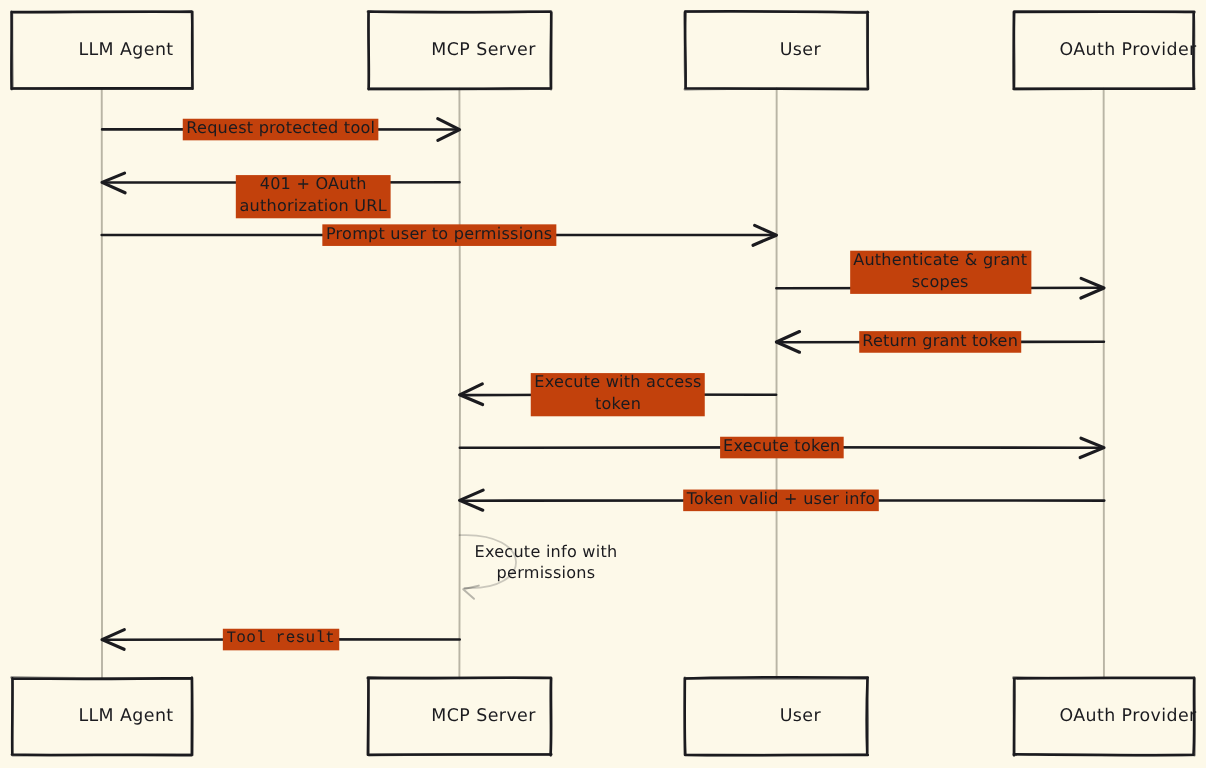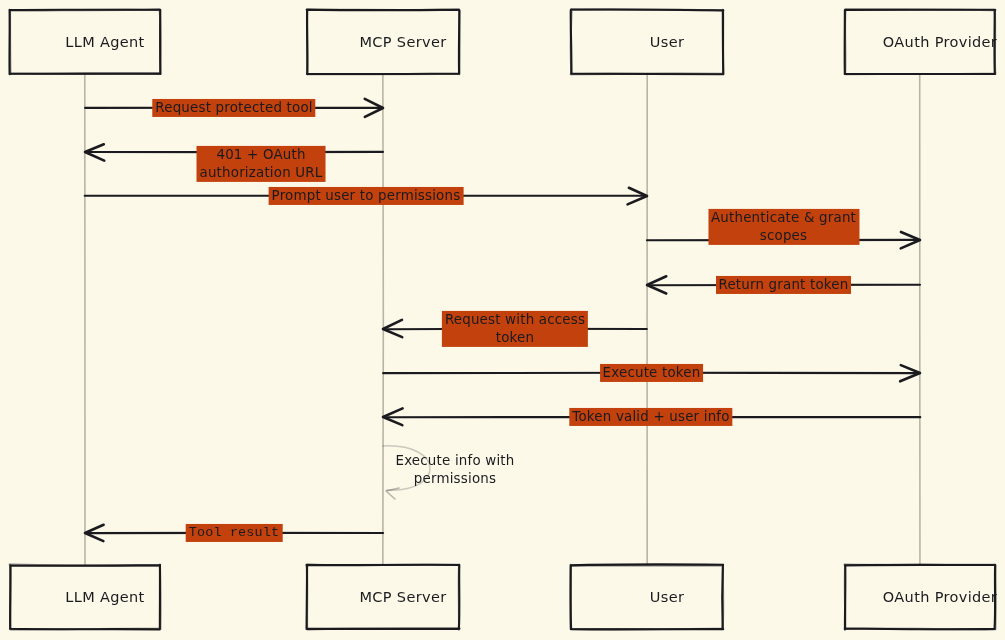--- a/index.html
+++ b/index.html
@@ -137,21 +137,21 @@
       <div class="participant-label" style="left: 571px; top: 565px; width: 152px; height: 64px;">User</div>
       <div class="participant-label" style="left: 845px; top: 10px; width: 150px; height: 64px;">OAuth Provider</div>
       <div class="participant-label" style="left: 845px; top: 565px; width: 150px; height: 64px;">OAuth Provider</div>
       <div class="msg-label" style="left: 234px; top: 108px;">Request protected tool</div>
       <div class="msg-label wrapped" style="left: 234px; top: 164px; margin-left: 27px;">401 + OAuth
 authorization URL</div>
       <div class="msg-label" style="left: 366px; top: 196px;">Prompt user to permissions</div>
       <div class="msg-label wrapped" style="left: 783.5px; top: 227px;">Authenticate &amp; grant
 scopes</div>
       <div class="msg-label" style="left: 783.5px; top: 285px;">Return grant token</div>
-      <div class="msg-label wrapped" style="left: 515px; top: 329px;">Request with access
+      <div class="msg-label wrapped" style="left: 515px; top: 329px;">Execute with access
 token</div>
       <div class="msg-label" style="left: 651.5px; top: 373px;">Execute token</div>
       <div class="msg-label" style="left: 651px; top: 417px; text-align: right;">Token valid + user info</div>
       <div class="msg-label wrapped" style="left: 455px; top: 470px; background: transparent;">Execute info with
 permissions</div>
       <div class="msg-label" style="left: 234px; top: 533px; font-family: Liberation Mono, monospace;">Tool result</div>
     </div>
 </div>
 
 </body></html>

